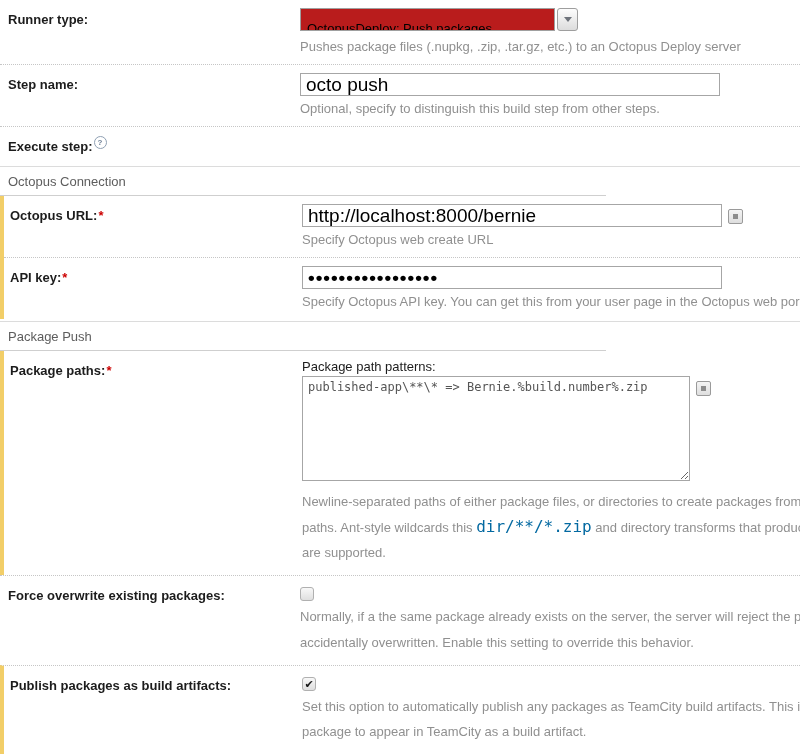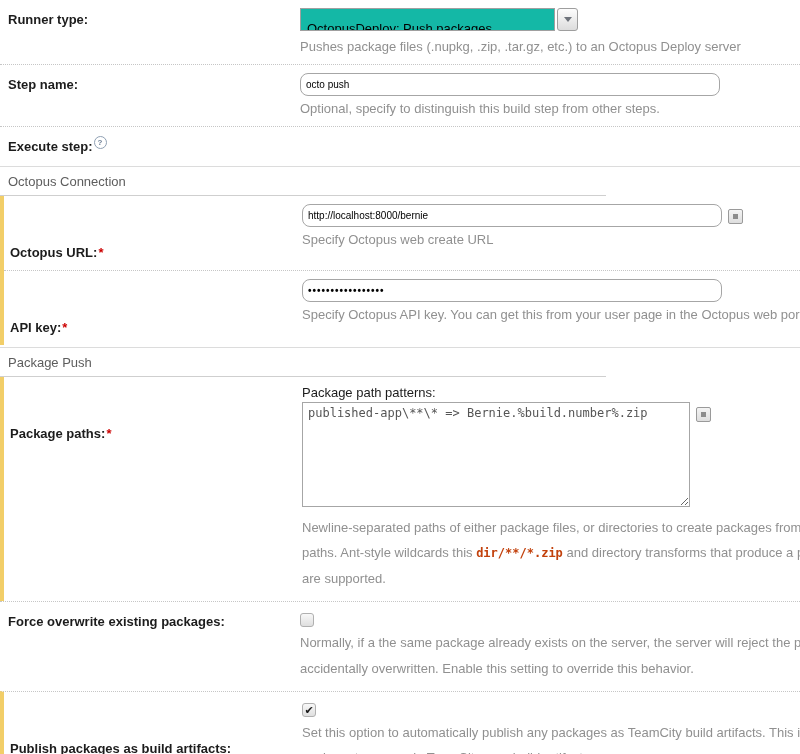--- a/index.html
+++ b/index.html
@@ -7,52 +7,52 @@
   .page{position:relative;width:800px;height:754px;overflow:hidden;background:#fff;}
 
   
   .row{display:grid;grid-template-columns:292px auto;padding:8px 0 10px 8px;}
   .row.sep{border-top:1px dotted #c6c6c6;}
   .label{font-weight:bold;color:#1c1c1c;padding-top:4px;white-space:nowrap;}
   .req{color:#cc0000;font-weight:bold;margin-left:1px;}
   .content{min-width:0;}
 
   
-  .ti{box-sizing:border-box;width:420px;height:23px;border:1px solid #a6a6a6;border-radius:8px;
-      padding:2px 5px;font-family:"Liberation Sans","DejaVu Sans",sans-serif;font-size:10px;color:#000;background:#fff;}
+  .ti{box-sizing:border-box;width:420px;height:23px;border:1px solid #a6a6a6;border-radius:0;
+      padding:2px 5px;font-family:"Liberation Sans","DejaVu Sans",sans-serif;font-size:19px;color:#000;background:#fff;}
   .ti.pw{font-weight:bold;letter-spacing:1px;}
   textarea.ta{box-sizing:border-box;width:388px;height:105px;border:1px solid #a6a6a6;
       padding:2px 5px;font-family:"DejaVu Sans Mono","Liberation Mono",monospace;
       font-size:12px;color:#555;resize:both;line-height:1.45;}
   .with-icon{display:flex;align-items:flex-start;}
 
   
   .dd{display:inline-flex;align-items:stretch;height:23px;}
-  .dd .dd-field{box-sizing:border-box;border:1px solid #a0a0a0;background:#14b8a6;
+  .dd .dd-field{box-sizing:border-box;border:1px solid #a0a0a0;background:#b91c1c;
       padding:12px 6px 0 6px;font-size:13px;color:#000;white-space:nowrap;overflow:hidden;}
   .dd .dd-btn{box-sizing:border-box;width:21px;margin-left:2px;border:1px solid #9e9e9e;border-radius:3px;
       background:linear-gradient(#fdfdfd,#dcdcdc);display:flex;align-items:center;justify-content:center;}
   .dd .arrow{width:0;height:0;border-left:4px solid transparent;border-right:4px solid transparent;
       border-top:5px solid #6e737b;}
   .dd.w1{width:278px;} .dd.w1 .dd-field{flex:1;}
   .dd.w2{width:420px;} .dd.w2 .dd-field{flex:1;}
 
   
   .hint{color:#909090;margin-top:5px;white-space:nowrap;overflow:hidden;}
   .hint.ml{line-height:25px;margin-top:3px;}
-  .hint code{font-family:"DejaVu Sans Mono","Liberation Mono",monospace;font-weight:bold;font-size:12px;color:#c2410c;}
+  .hint code{font-family:"DejaVu Sans Mono","Liberation Mono",monospace;font-weight:normal;font-size:16px;color:#0369a1;}
 
   
   .section-header{position:relative;border-top:1px solid #dcdcdc;padding:7px 0 7px 8px;color:#5d5d5d;margin-top:2px;}
   .section-header::after{content:'';position:absolute;left:0;bottom:0;width:606px;border-bottom:1px solid #cfcfcf;}
 
   
   .hl-group{border-left:4px solid #f2ce68;}
   .hl-group .row{padding-left:6px;}
-  .hl-group .row .label{padding-left:0;margin-top:37px;}
+  .hl-group .row .label{padding-left:0;}
 
   
   .param-icon{width:13px;height:13px;margin:5px 0 0 6px;border:1px solid #9a9a9a;border-radius:2px;
       background:linear-gradient(#f4f4f4,#dedede);display:flex;align-items:center;justify-content:center;flex:0 0 auto;}
   .param-icon .inner{width:5px;height:5px;background:#8c8c8c;}
 
   
   .help-icon{display:inline-block;width:11px;height:11px;border:1px solid #8fa0b3;border-radius:50%;
       color:#6f8096;font-size:8px;font-weight:bold;line-height:11px;text-align:center;
       vertical-align:top;position:relative;top:-3px;margin-left:1px;}

